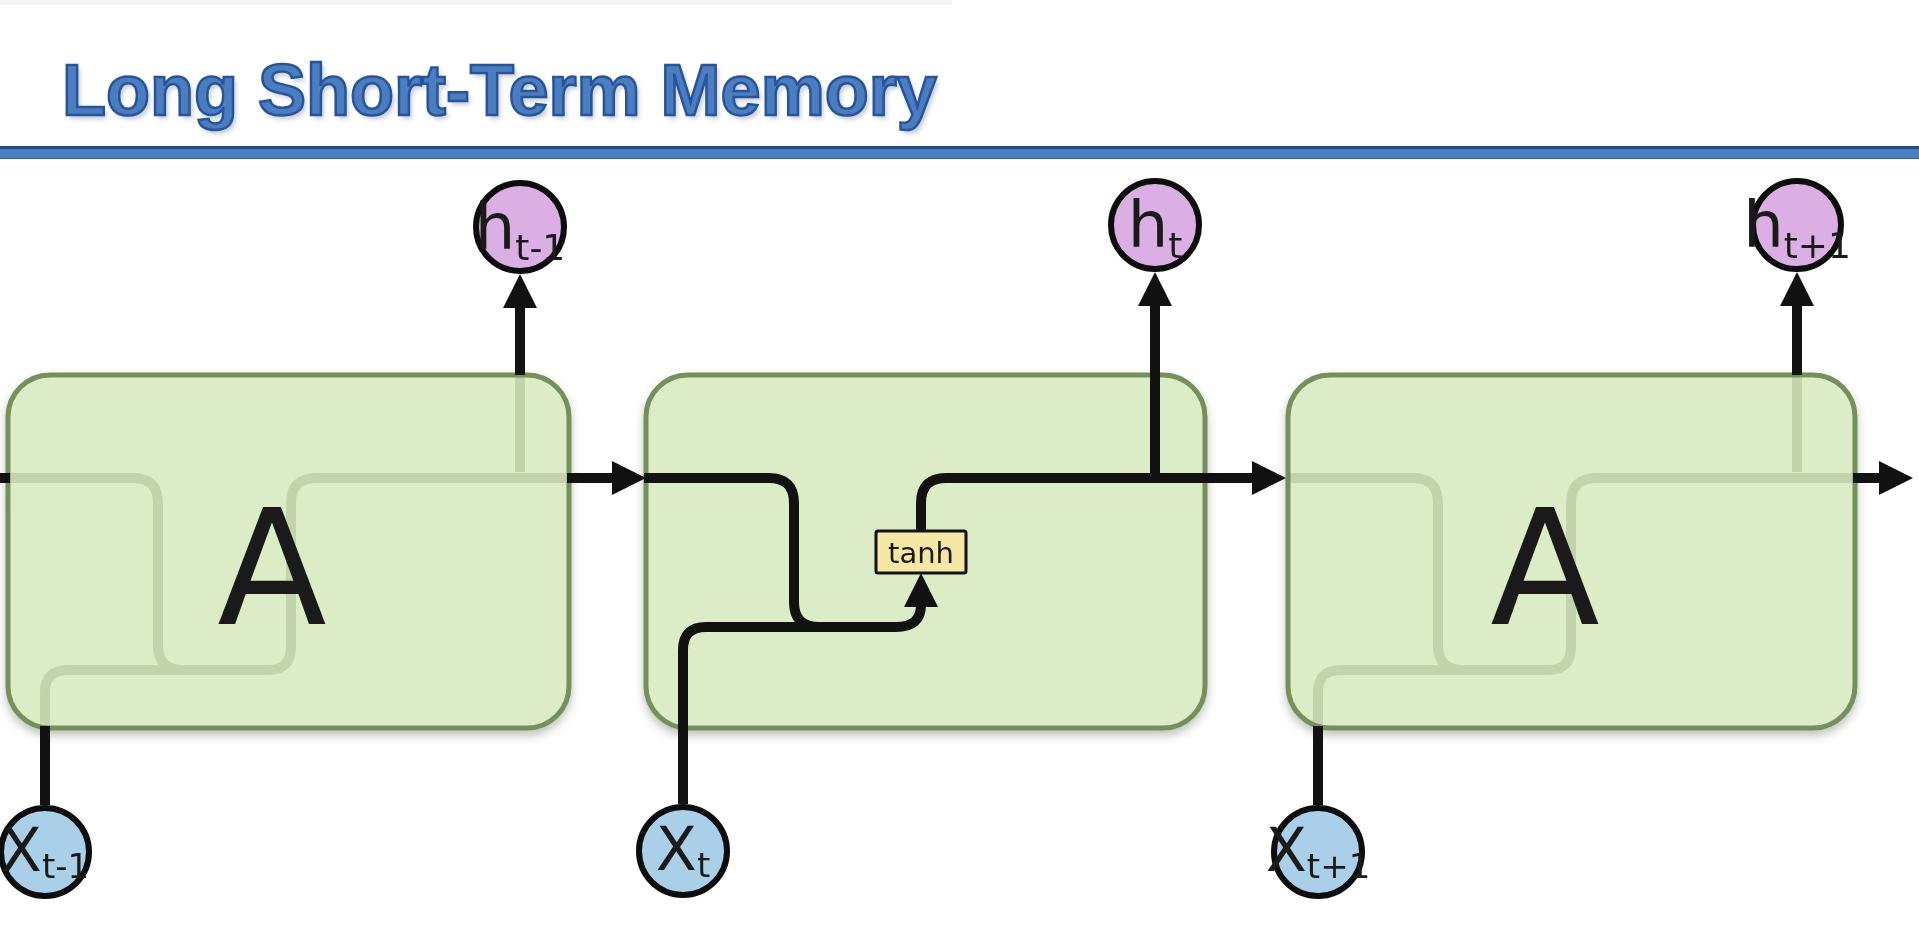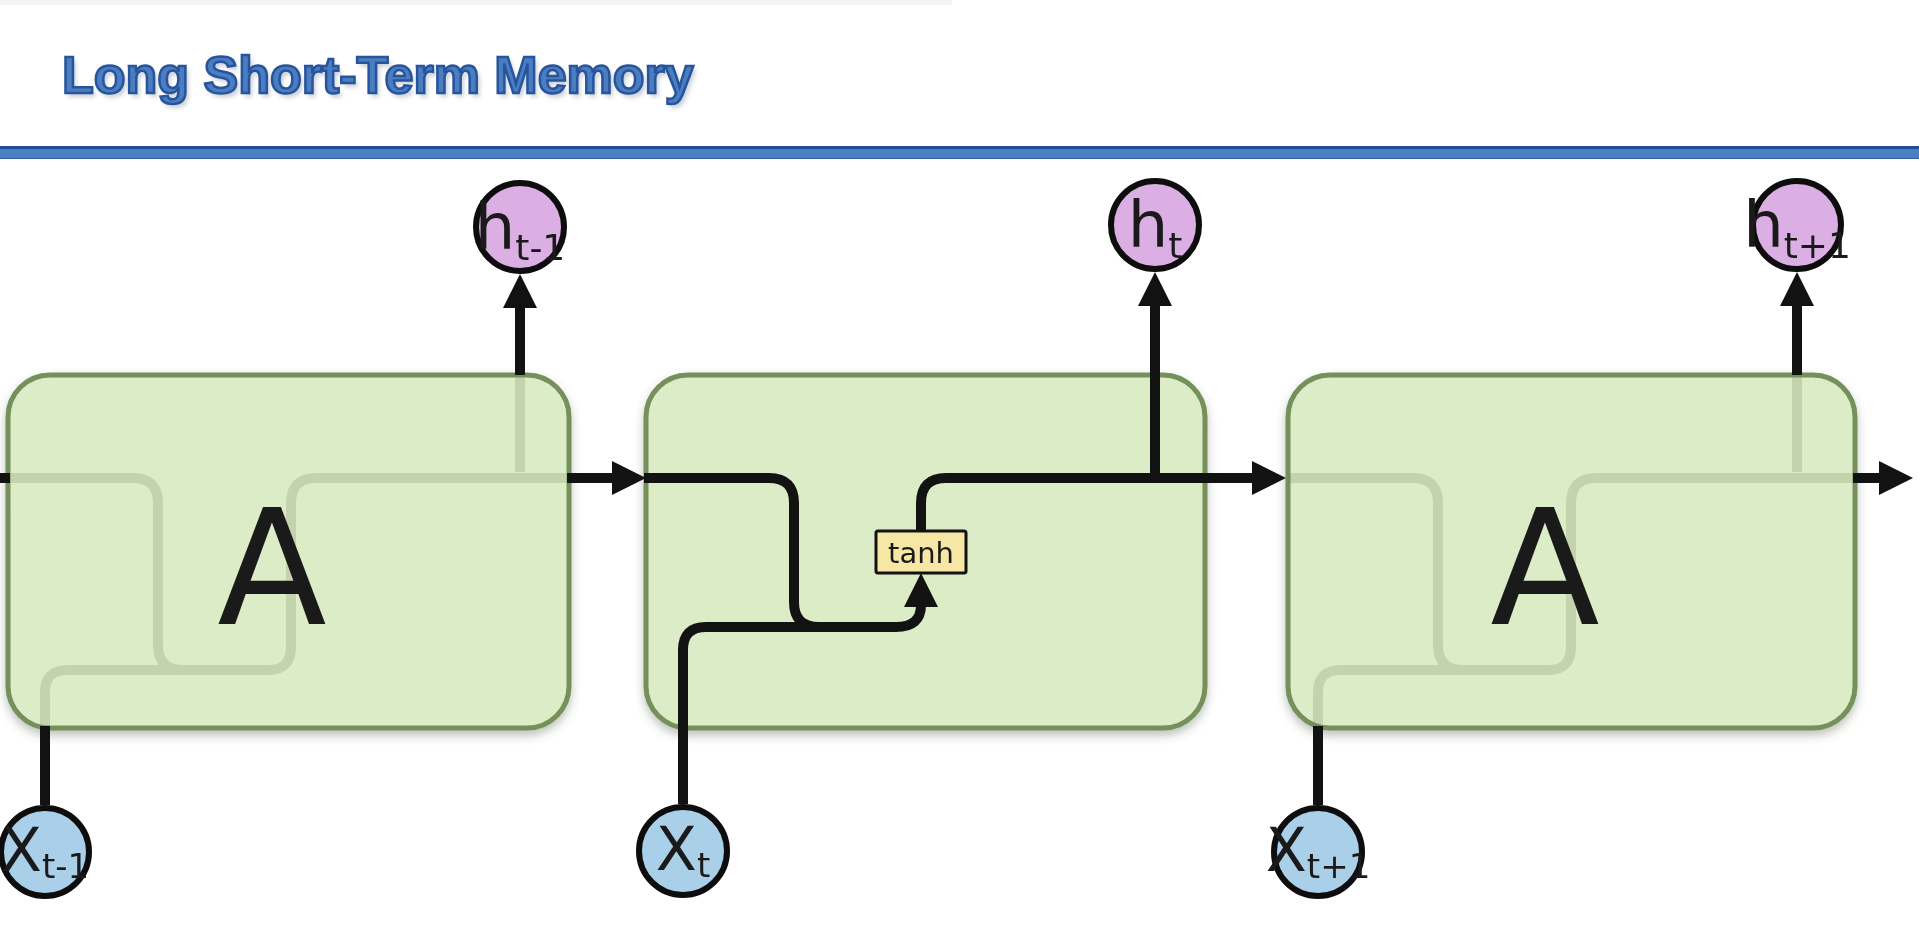--- a/index.html
+++ b/index.html
@@ -4,22 +4,22 @@
 <style>
   html,body{margin:0;padding:0;}
   body{
     width:1919px;height:943px;position:relative;overflow:hidden;
     background:#ffffff;font-family:"Liberation Sans",sans-serif;
   }
   .top-strip{
     position:absolute;left:0;top:0;width:952px;height:5px;background:#f4f4f4;
   }
   .slide-title{
-    position:absolute;left:62px;top:10px;
-    font-size:52px;font-weight:800;letter-spacing:0px;white-space:nowrap;
+    position:absolute;left:62px;top:1px;
+    font-size:72px;font-weight:800;letter-spacing:0px;white-space:nowrap;
     color:#4a7ec0;
     -webkit-text-stroke:2.5px #27549c;
     text-shadow:3px 4px 4px rgba(40,60,90,0.25);
     font-family:"Liberation Sans",sans-serif;
   }
   .title-divider{
     position:absolute;left:0;top:146px;width:100%;height:9px;
     background:#4a7fc2;border-top:3px solid #1f4c94;border-bottom:1px solid #35619e;
   }
   .diagram-svg{position:absolute;left:0;top:0;}

